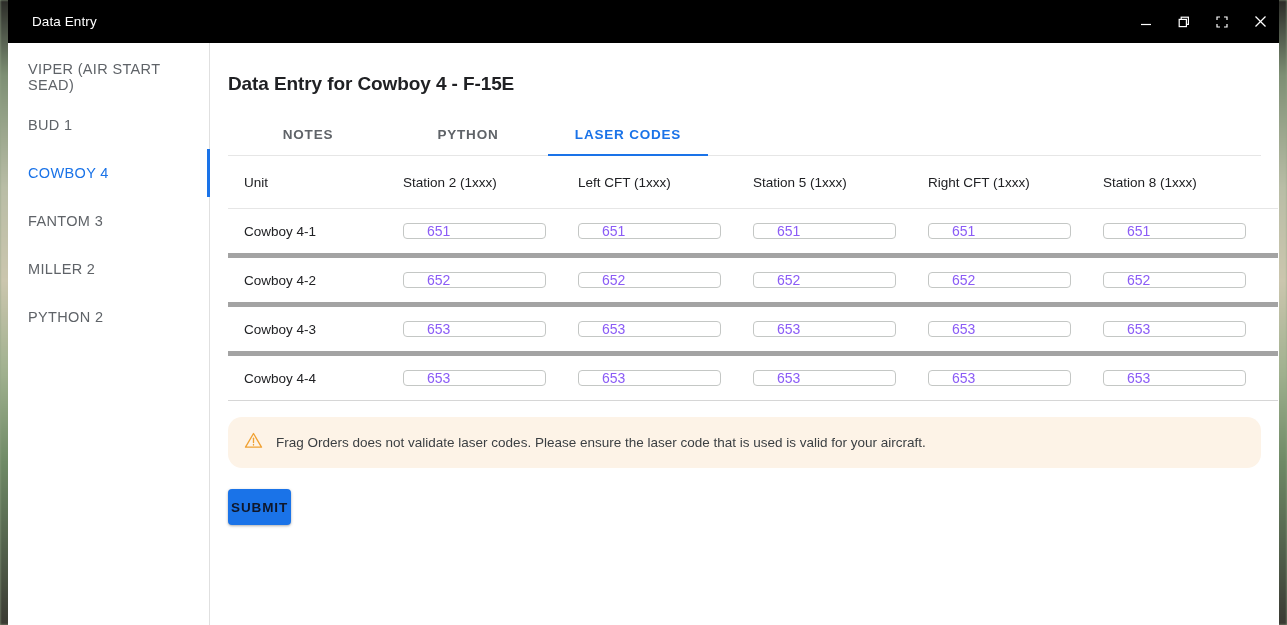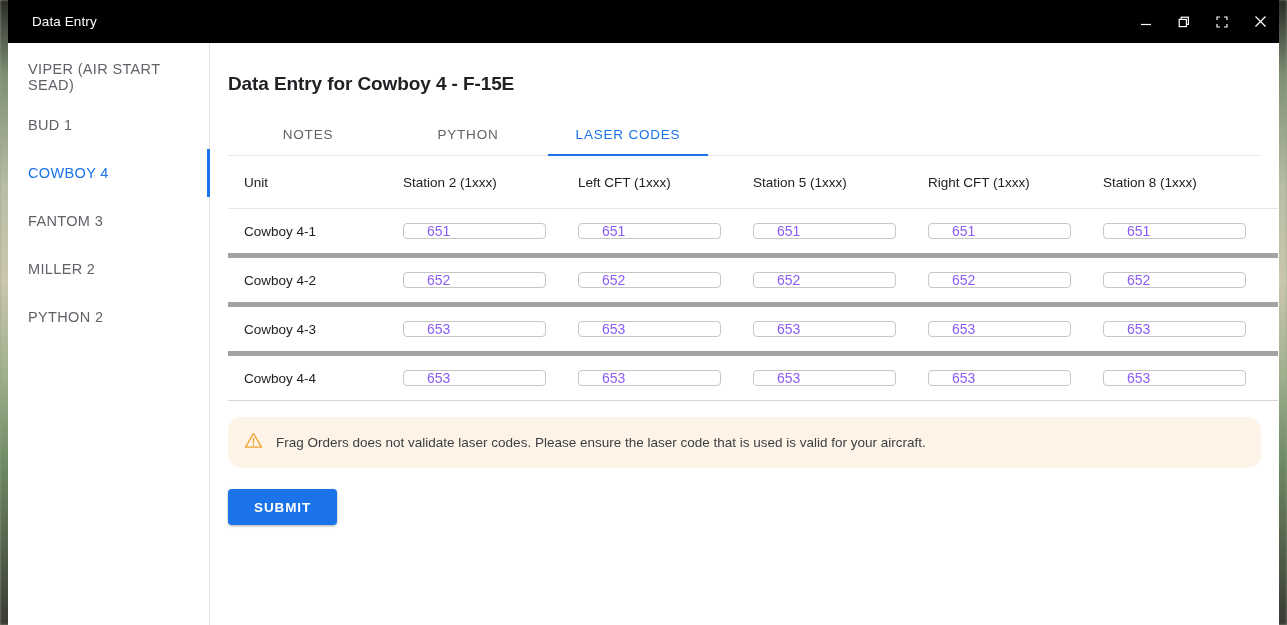--- a/index.html
+++ b/index.html
@@ -131,20 +131,21 @@
   }
   .tab {
     width: 160px;
     text-align: center;
     padding: 14px 0 13px;
     font-size: 13.5px;
     letter-spacing: .8px;
     color: #5f6368;
     cursor: pointer;
     position: relative;
+    font-weight: bold;
   }
   .tab.active { color: #1a73e8; }
   .tab.active::after {
     content: "";
     position: absolute;
     left: 0; right: 0; bottom: -1px;
     height: 2.5px;
     background: #1a73e8;
   }
 
@@ -203,24 +204,24 @@
     font-size: 13.5px;
     color: #3c4043;
     line-height: 1.3;
   }
   .warn-icon { flex: 0 0 auto; display: block; }
 
   
   .submit-row { margin-top: 21px; padding-bottom: 20px; }
   .submit-button {
     background: #1a73e8;
-    color: #ffffff;
+    color: #0f172a;
     border: none;
     border-radius: 4px;
-    padding: 0 26px;
+    padding: 0 3px;
     height: 36px;
     font-family: "Liberation Sans", sans-serif;
     font-size: 13.5px;
     font-weight: 700;
     letter-spacing: .9px;
     cursor: pointer;
     box-shadow: 0 1px 3px rgba(60,64,67,.3), 0 1px 2px rgba(60,64,67,.15);
   }
 </style>
 </head>

